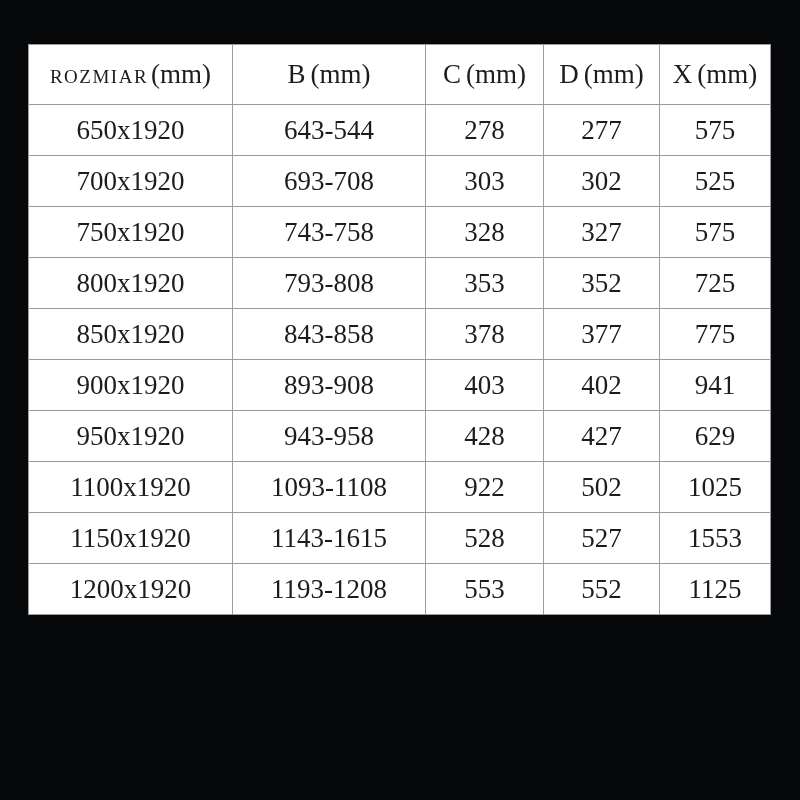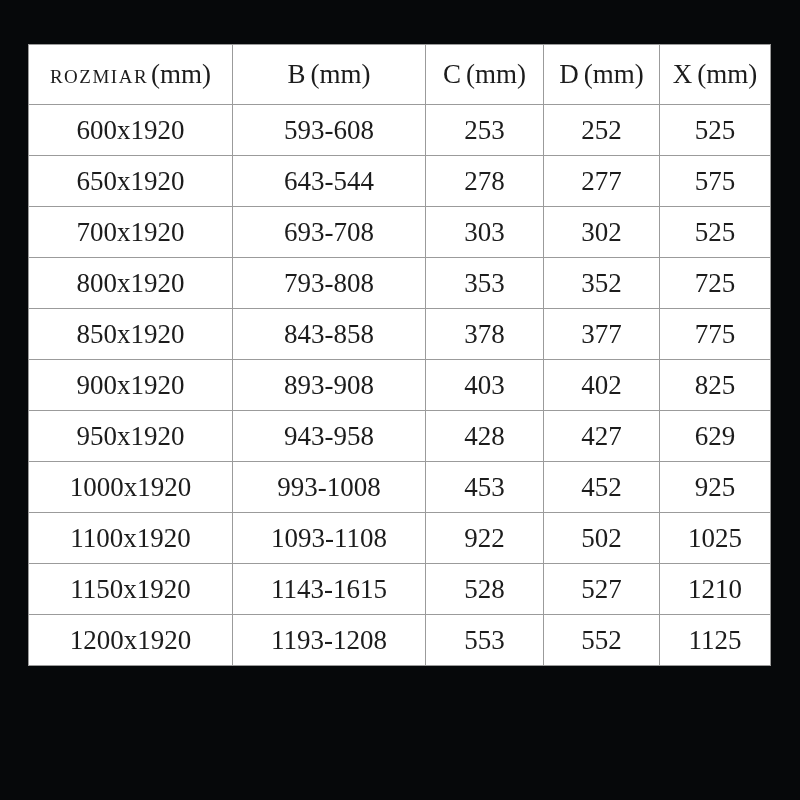--- a/index.html
+++ b/index.html
@@ -66,88 +66,81 @@
       <tr>
         <th class="th-rozmiar"><span class="hl">ROZMIAR</span><span class="hu">(mm)</span></th>
         <th><span class="hl">B</span><span class="hu">(mm)</span></th>
         <th><span class="hl">C</span><span class="hu">(mm)</span></th>
         <th><span class="hl">D</span><span class="hu">(mm)</span></th>
         <th><span class="hl">X</span><span class="hu">(mm)</span></th>
       </tr>
     </thead>
     <tbody>
         <tr>
-          <td>600x1920</td>
-          <td>593-608</td>
-          <td>253</td>
-          <td>252</td>
-          <td>525</td>
-        </tr>
-        <tr>
           <td>650x1920</td>
           <td>643-544</td>
           <td>278</td>
           <td>277</td>
           <td>575</td>
         </tr>
         <tr>
           <td>700x1920</td>
           <td>693-708</td>
           <td>303</td>
           <td>302</td>
           <td>525</td>
+        </tr>
+        <tr>
+          <td>750x1920</td>
+          <td>743-758</td>
+          <td>328</td>
+          <td>327</td>
+          <td>575</td>
         </tr>
         <tr>
           <td>800x1920</td>
           <td>793-808</td>
           <td>353</td>
           <td>352</td>
           <td>725</td>
         </tr>
         <tr>
           <td>850x1920</td>
           <td>843-858</td>
           <td>378</td>
           <td>377</td>
           <td>775</td>
         </tr>
         <tr>
           <td>900x1920</td>
           <td>893-908</td>
           <td>403</td>
           <td>402</td>
-          <td>825</td>
+          <td>941</td>
         </tr>
         <tr>
           <td>950x1920</td>
           <td>943-958</td>
           <td>428</td>
           <td>427</td>
           <td>629</td>
-        </tr>
-        <tr>
-          <td>1000x1920</td>
-          <td>993-1008</td>
-          <td>453</td>
-          <td>452</td>
-          <td>925</td>
         </tr>
         <tr>
           <td>1100x1920</td>
           <td>1093-1108</td>
           <td>922</td>
           <td>502</td>
           <td>1025</td>
         </tr>
         <tr>
           <td>1150x1920</td>
           <td>1143-1615</td>
           <td>528</td>
           <td>527</td>
-          <td>1210</td>
+          <td>1553</td>
         </tr>
         <tr>
           <td>1200x1920</td>
           <td>1193-1208</td>
           <td>553</td>
           <td>552</td>
           <td>1125</td>
         </tr>
       </tbody>
   </table>

